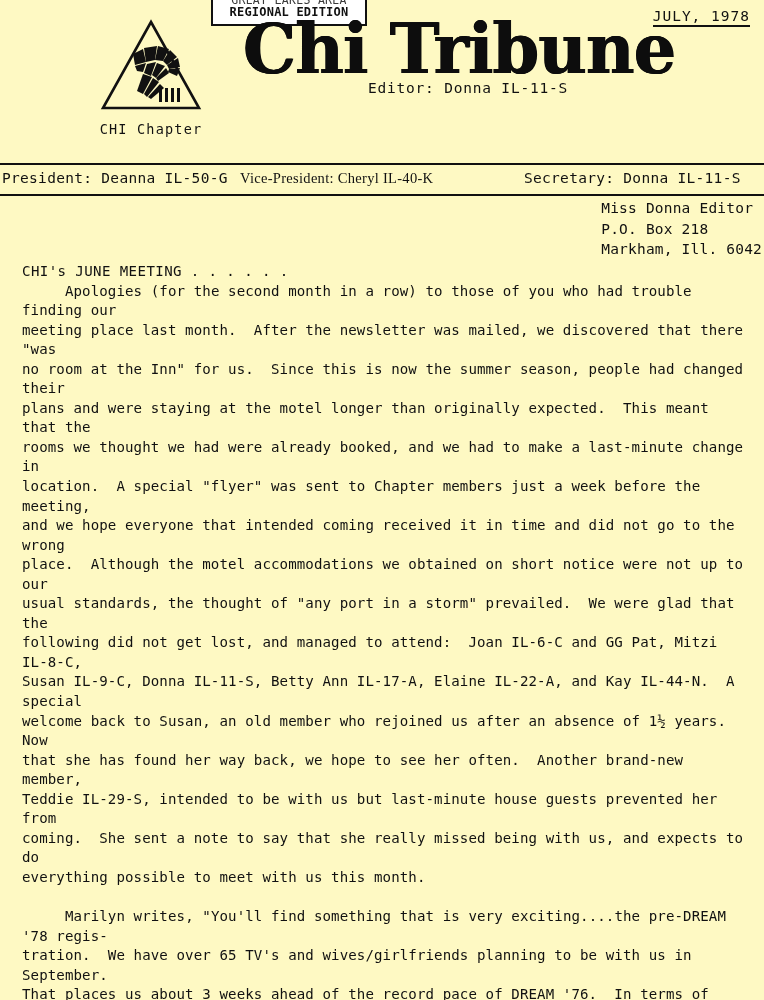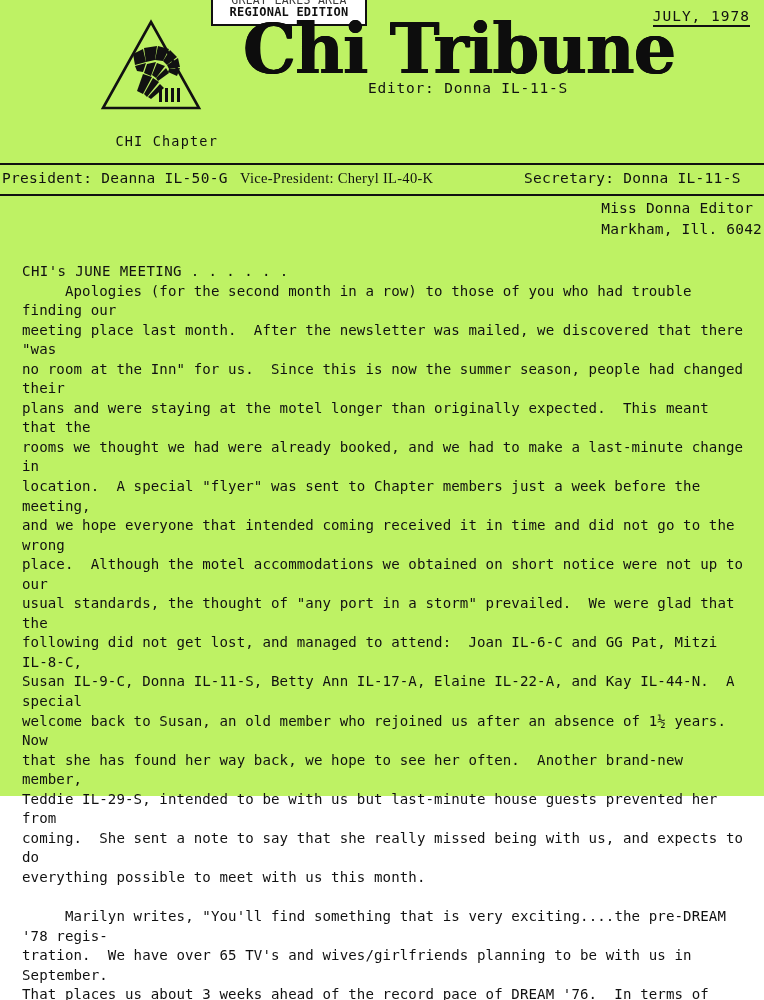--- a/index.html
+++ b/index.html
@@ -12,22 +12,22 @@
     background: #ffffff;
     font-family: "DejaVu Sans Mono", monospace;
     color: #1a1a1a;
     overflow: hidden;
     position: relative;
   }
 
   .page {
     position: relative;
     width: 764px;
-    height: 796px;
-    background: #bef264;
+    height: 1000px;
+    background: #fef9c3;
   }
 
   
   .masthead {
     position: relative;
     height: 155px;
   }
 
   .edition-box {
     position: absolute;
@@ -78,23 +78,22 @@
     width: 134px;
     text-align: center;
   }
   .logo-tri {
     display: block;
     margin: 0 auto;
   }
   .logo-caption {
     font-size: 13.5px;
     letter-spacing: 1.2px;
-    margin-top: 19px;
-    color: #111;
-    text-align: right;
+    margin-top: 7px;
+    color: #111;
   }
 
   .title-block {
     position: absolute;
     left: 224px;
     top: 17px;
     width: 470px;
     text-align: center;
   }
   .paper-title {
@@ -234,20 +233,21 @@
   <div class="rule-top"></div>
   <div class="officers">
     <span class="role off-pres">President:  Deanna IL-50-G</span>
     <span class="role off-vp">Vice-President:  Cheryl IL-40-K</span>
     <span class="role off-sec">Secretary:  Donna IL-11-S</span>
   </div>
   <div class="rule-bottom"></div>
 
   <div class="address">
     <div>Miss Donna Editor</div>
+    <div>P.O. Box 218</div>
     <div>Markham, Ill. 6042</div>
   </div>
 
   <div class="body-text">
 
     <div class="section">
       <div class="sec-head">CHI's JUNE MEETING . . . . . .</div>
       <div class="sec-body">     Apologies (for the second month in a row) to those of you who had trouble finding our
 meeting place last month.  After the newsletter was mailed, we discovered that there "was
 no room at the Inn" for us.  Since this is now the summer season, people had changed their

